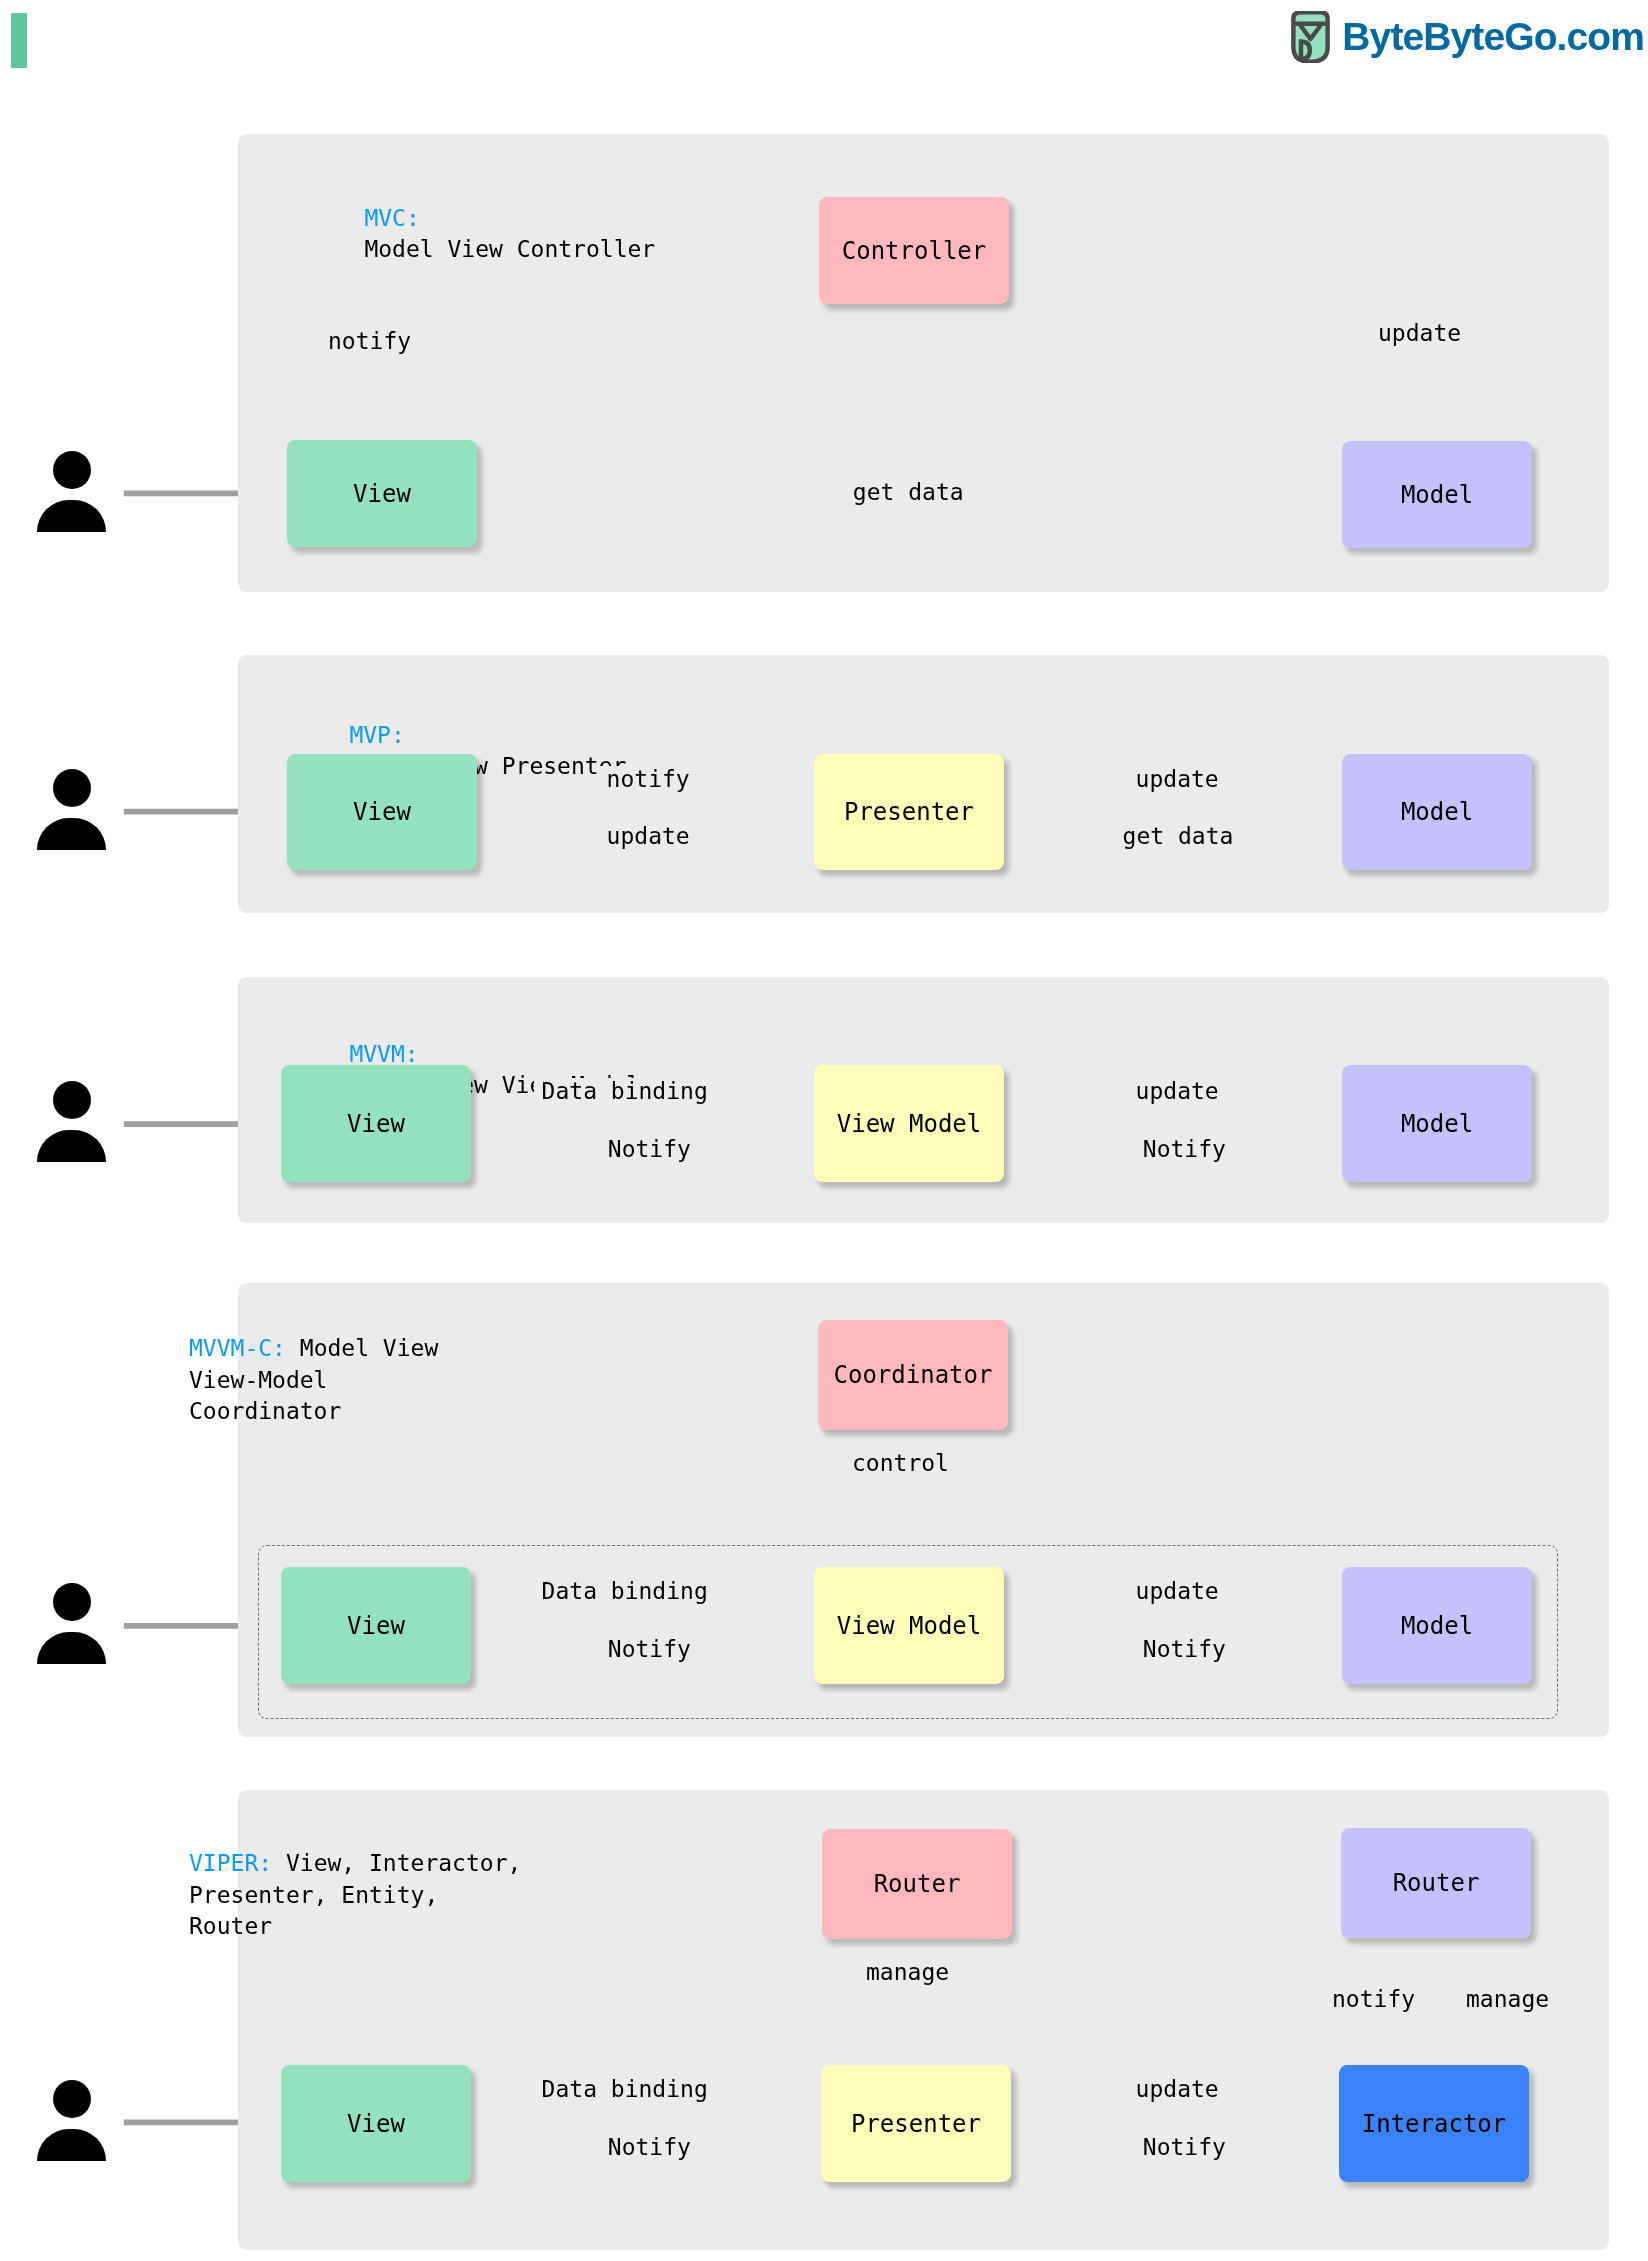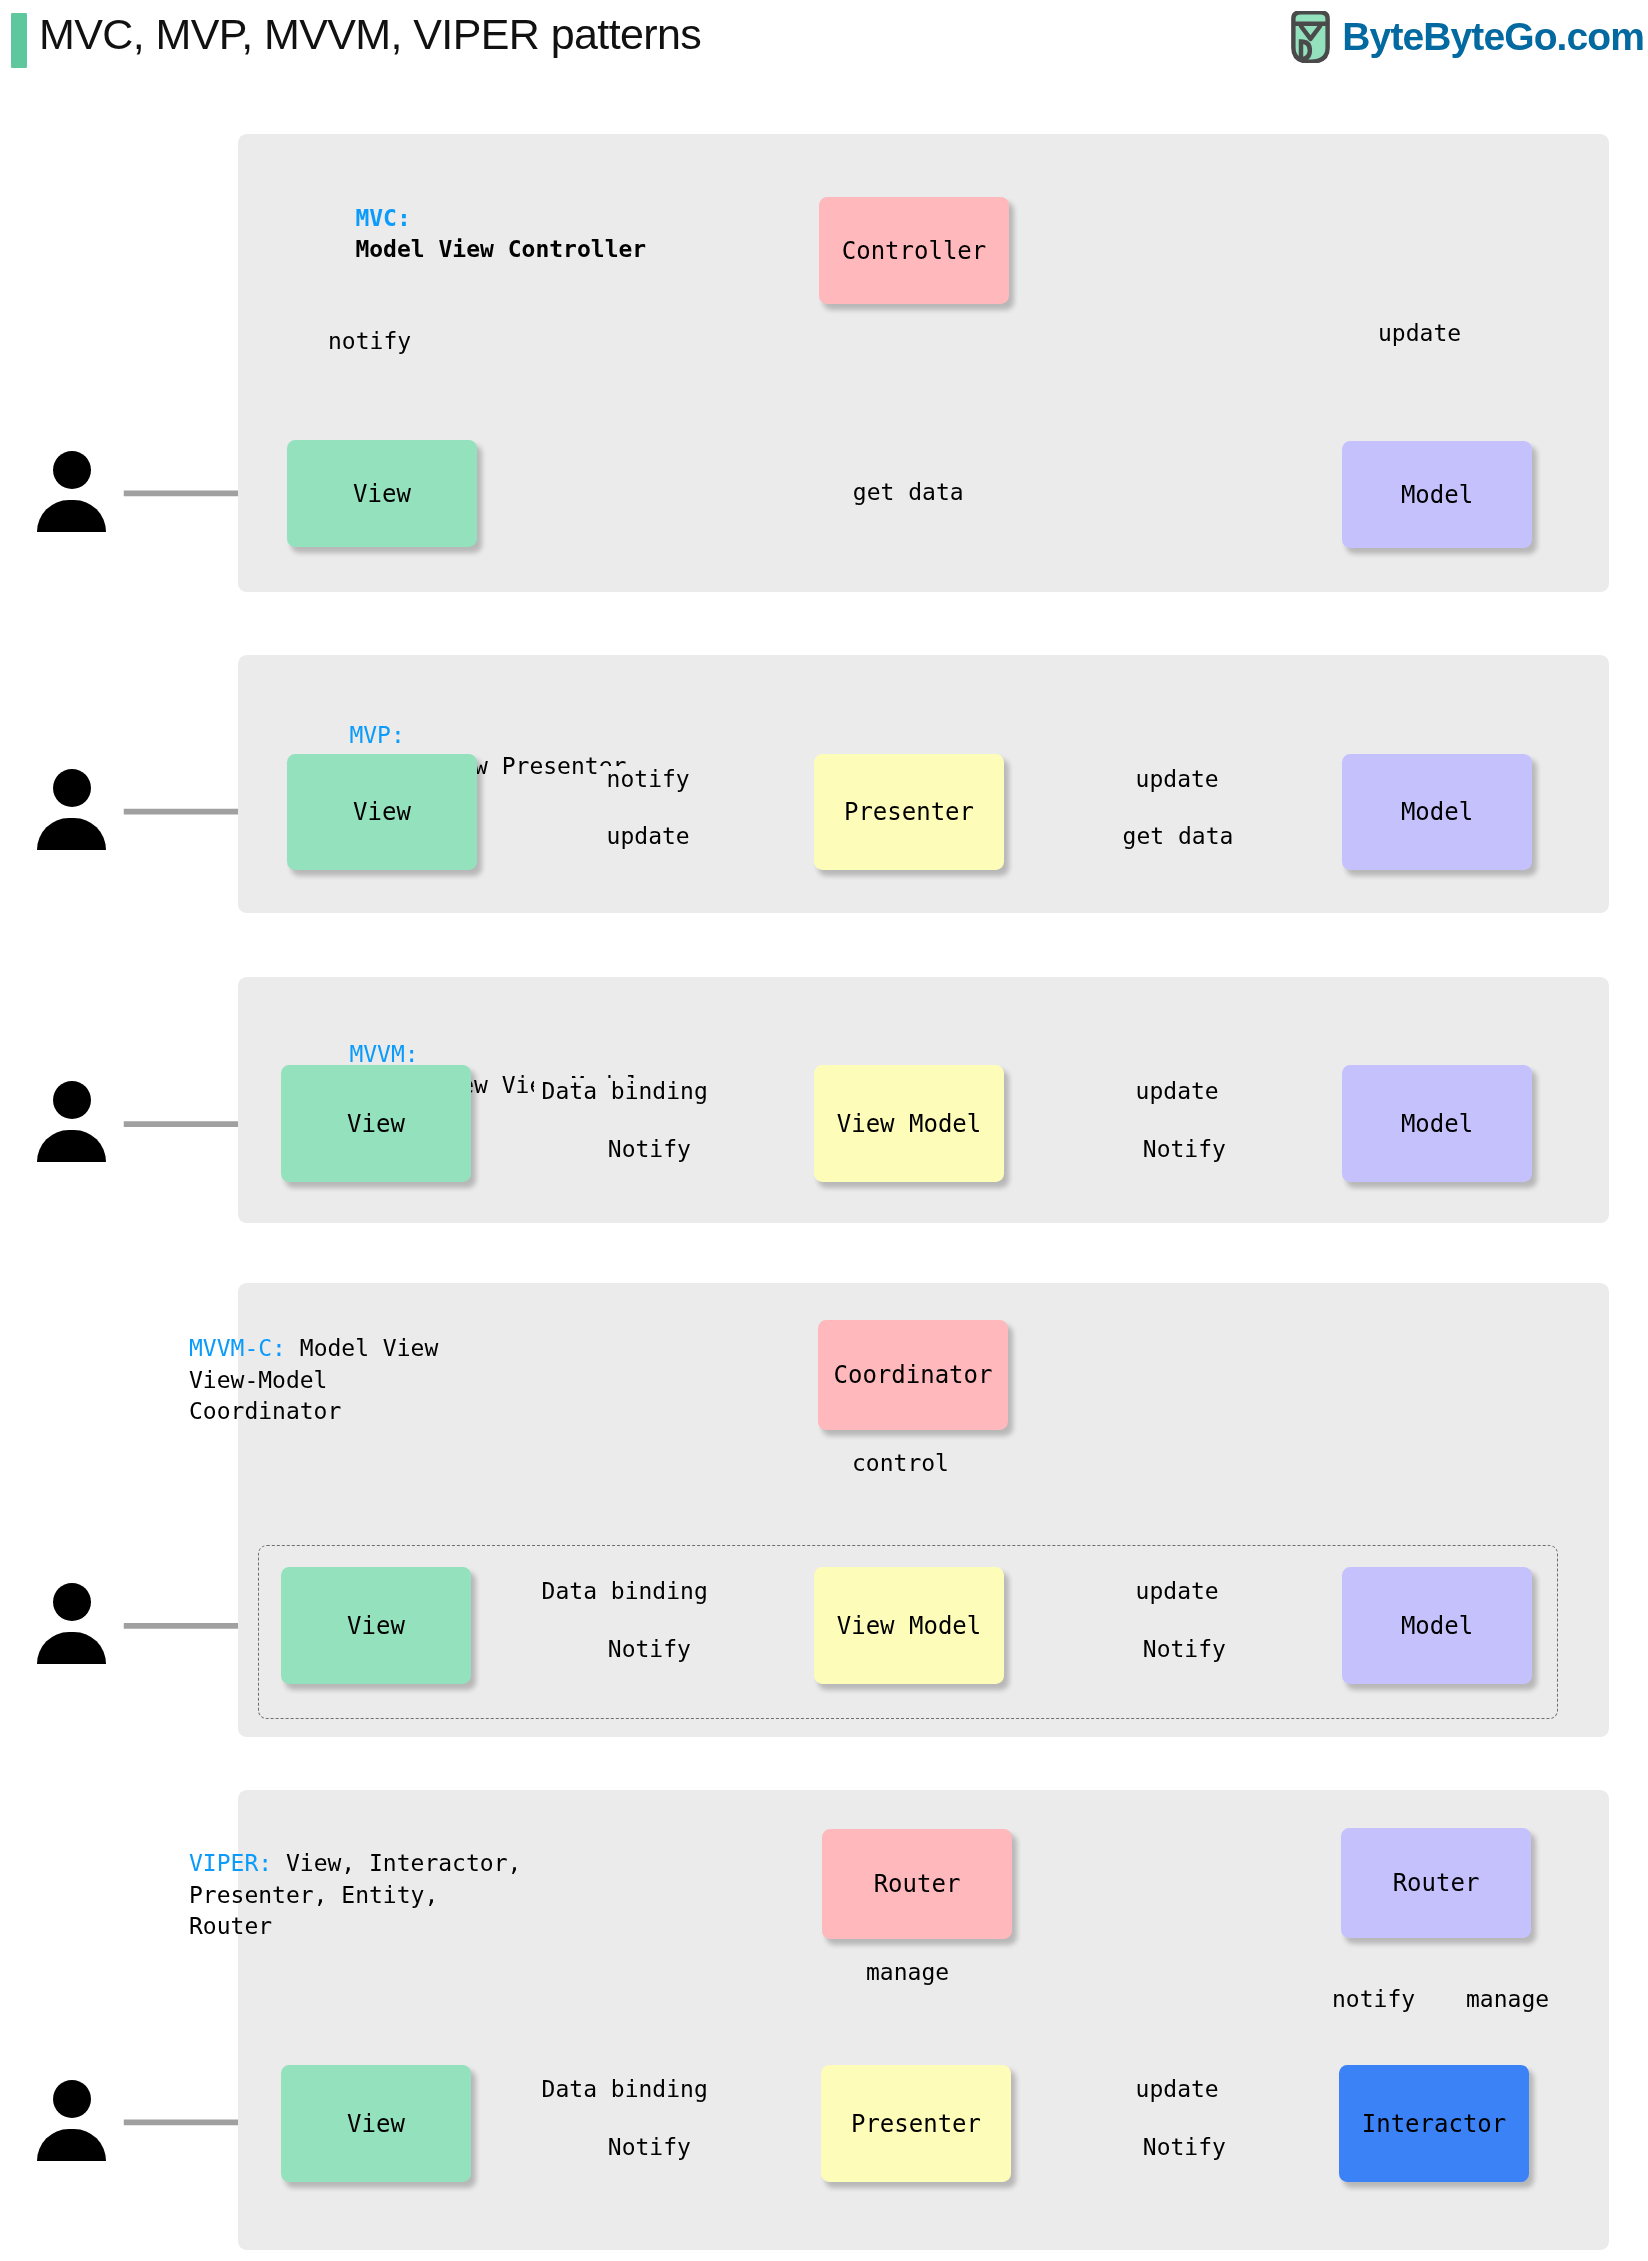--- a/index.html
+++ b/index.html
@@ -95,21 +95,20 @@
   
   .wires { position: absolute; left: 0; top: 0; width: 1649px; height: 2261px; pointer-events: none; }
 </style>
 </head>
 <body>
 
 <div id="page">
 
   <div class="header">
     <div class="accent-bar"></div>
-    <div class="page-title">MVC, MVP, MVVM, VIPER patterns</div>
     <div class="brand">
       <svg class="brand-logo" viewBox="0 0 74 82">
         <path d="M12 10 Q12 3 22 3 L52 3 Q62 3 62 10 L62 60 Q62 79 37 79 Q12 79 12 60 Z" fill="#93e1bd"></path>
         <path d="M10 12 Q10 2 22 2 L52 2 Q64 2 64 12 L64 58 Q64 80 37 80 Q10 80 10 58 Z" fill="none" stroke="#4a4a4a" stroke-width="7"></path>
         <path d="M10 20 L64 20" stroke="#4a4a4a" stroke-width="7"></path>
         <path d="M22 24 L37 44 L52 24" fill="none" stroke="#4a4a4a" stroke-width="7" stroke-linejoin="round" stroke-linecap="round"></path>
         <path d="M22 48 Q36 48 36 62 Q36 76 22 76 Z" fill="none" stroke="#4a4a4a" stroke-width="7"></path>
       </svg>
       <div class="brand-text">ByteByteGo.com</div>
     </div>
@@ -179,21 +178,21 @@
 
       <line x1="2120" y1="3412" x2="1640" y2="3412" stroke-dasharray="30 26" marker-end="url(#ah)"></line>
     </g>
   </svg>
 
   <div class="panel" style="top:134px;height:458px;"></div>
   <div class="actor" style="left:37px;top:451px;">
     <div class="head"></div>
     <div class="body"></div>
   </div>
-  <div class="panel-title" style="left:300px;top:171px;width:441px;text-align:left;font-weight:bold;">
+  <div class="panel-title" style="left:309px;top:171px;width:441px;text-align:left;">
     <span class="key">MVC: </span>
     <span>Model View Controller</span>
   </div>
   <div class="node green" style="left:287px;top:440px;width:190px;height:107px;">View</div>
   <div class="node pink" style="left:819px;top:197px;width:190px;height:107px;">Controller</div>
   <div class="node purple" style="left:1342px;top:441px;width:190px;height:107px;">Model</div>
   <div class="edge-label" style="left:328px;top:328px;">notify</div>
   <div class="edge-label" style="left:1378px;top:320px;">update</div>
   <div class="edge-label" style="left:844px;top:479px;background:#ebebeb;padding:0 8.8px;">get data</div>
 

